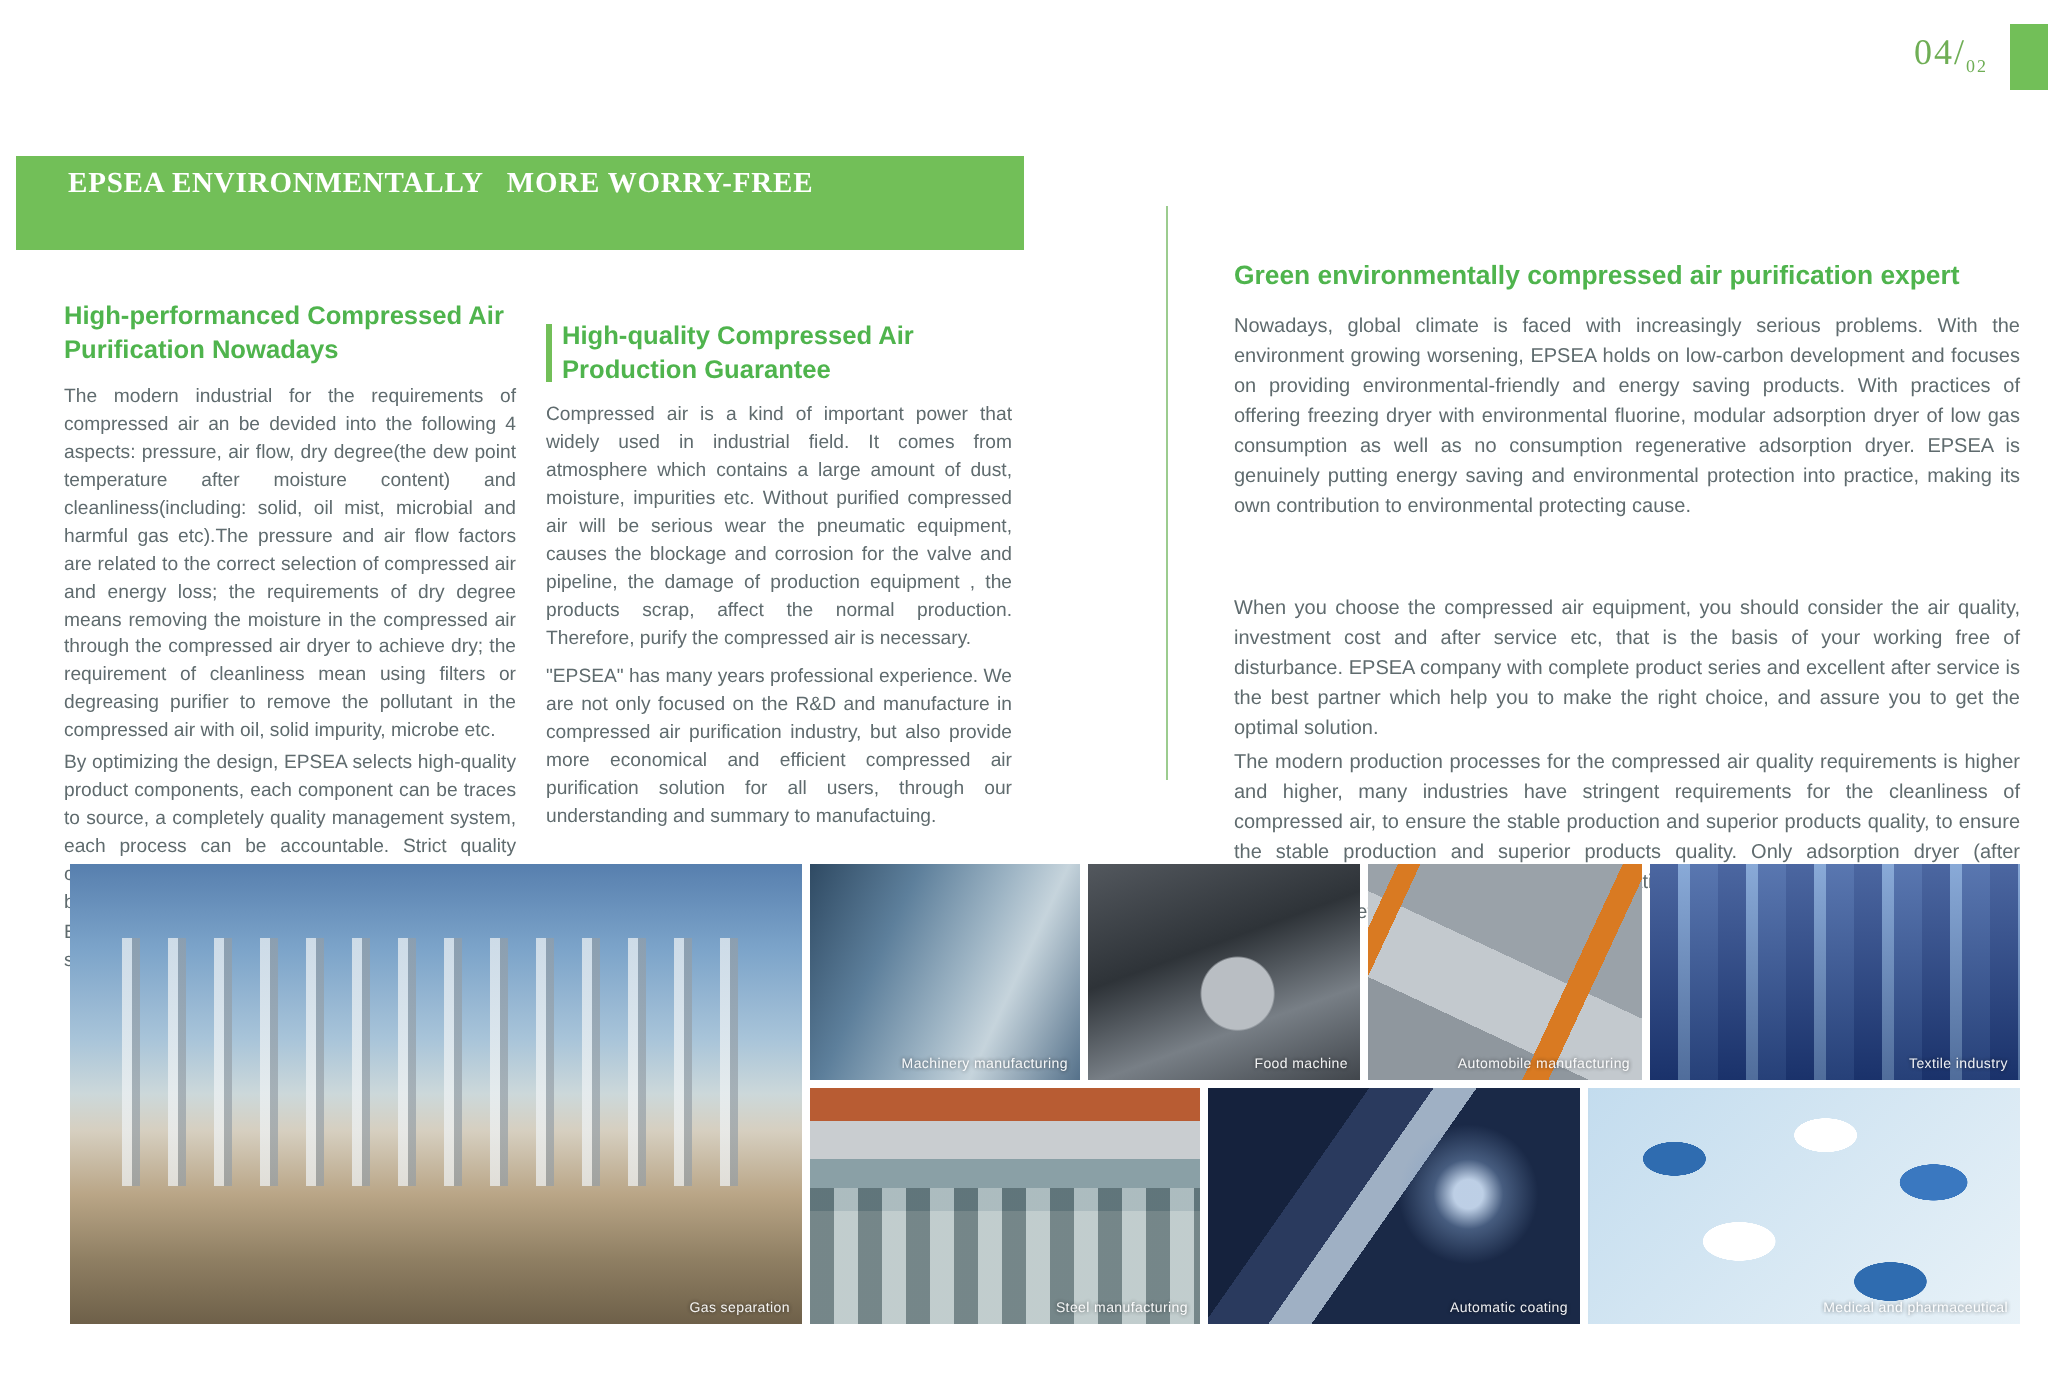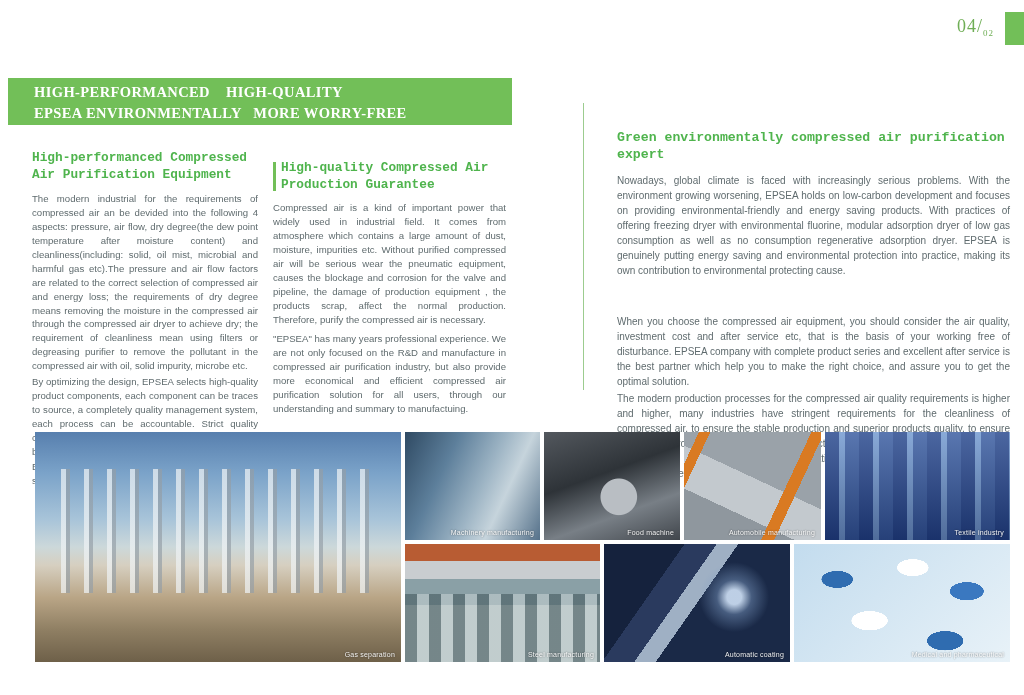--- a/index.html
+++ b/index.html
@@ -15,21 +15,21 @@
   
   .banner{position:absolute;left:8px;top:78px;width:504px;height:47px;background:#72bf58;
           color:#ffffff;font-family:"Liberation Serif",serif;font-weight:bold;
           font-size:14.5px;letter-spacing:.4px;padding:4px 0 0 26px;box-sizing:border-box;}
   .banner div{line-height:21px;white-space:pre;}
 
   
   .col{position:absolute;text-align:justify;font-size:9.6px;line-height:1.45;}
   .col p{margin:0 0 2px 0;}
   .h-green{color:#4fb44d;font-weight:bold;font-size:12.8px;line-height:1.3;
-           text-align:left;margin:0 0 9px 0;font-family:Liberation Mono, monospace;}
+           text-align:left;margin:0 0 9px 0;}
   .col-left{left:32px;top:150px;width:226px;}
   .col-mid{left:273px;top:151px;width:233px;}
   .mid-heading{position:relative;margin:9px 0 8px 0;padding-left:8px;}
   .mid-heading .bar{position:absolute;left:0;top:2px;bottom:2px;width:3px;background:#72bf58;}
   .col-right{left:617px;top:129px;width:393px;font-size:10px;line-height:1.5;}
   .col-right .h-green{font-size:13.2px;margin-bottom:10px;}
   .col-right .sec2{margin-top:36px;}
 
   .divider{position:absolute;left:583px;top:103px;width:1px;height:287px;background:#9ccc8f;}
 
@@ -75,26 +75,25 @@
 <body>
 
 <div class="page">
 
   <div class="pagenum">
     <span>04</span><span>/</span><span class="total">02</span>
   </div>
   <div class="corner-tab"></div>
 
   <div class="banner">
-    <div>HIGH-PERFORMANCED    HIGH-QUALITY</div>
     <div>EPSEA ENVIRONMENTALLY   MORE WORRY-FREE</div>
   </div>
 
   <div class="col col-left">
-    <div class="h-green">High-performanced Compressed Air Purification Equipment</div>
+    <div class="h-green">High-performanced Compressed Air Purification Nowadays</div>
     <p>The modern industrial for the requirements of compressed air an be devided into the following 4 aspects: pressure, air flow, dry degree(the dew point temperature after moisture content) and cleanliness(including: solid, oil mist, microbial and harmful gas etc).The pressure and air flow factors are related to the correct selection of compressed air and energy loss; the requirements of dry degree means removing the moisture in the compressed air through the compressed air dryer to achieve dry; the requirement of cleanliness mean using filters or degreasing purifier to remove the pollutant in the compressed air with oil, solid impurity, microbe etc.</p>
     <p>By optimizing the design, EPSEA selects high-quality product components, each component can be traces to source,  a completely quality management system, each process can be accountable. Strict quality control to ensure that every "You Qiao" product can be operated stably and at high speed.</p>
     <p>Epsea's near-rigid quality control ensures the stability and</p>
   </div>
 
   <div class="col col-mid">
     <div class="mid-heading">
       <span class="bar"></span>
       <div class="h-green" style="margin:0;">High-quality Compressed Air Production Guarantee</div>
     </div>

